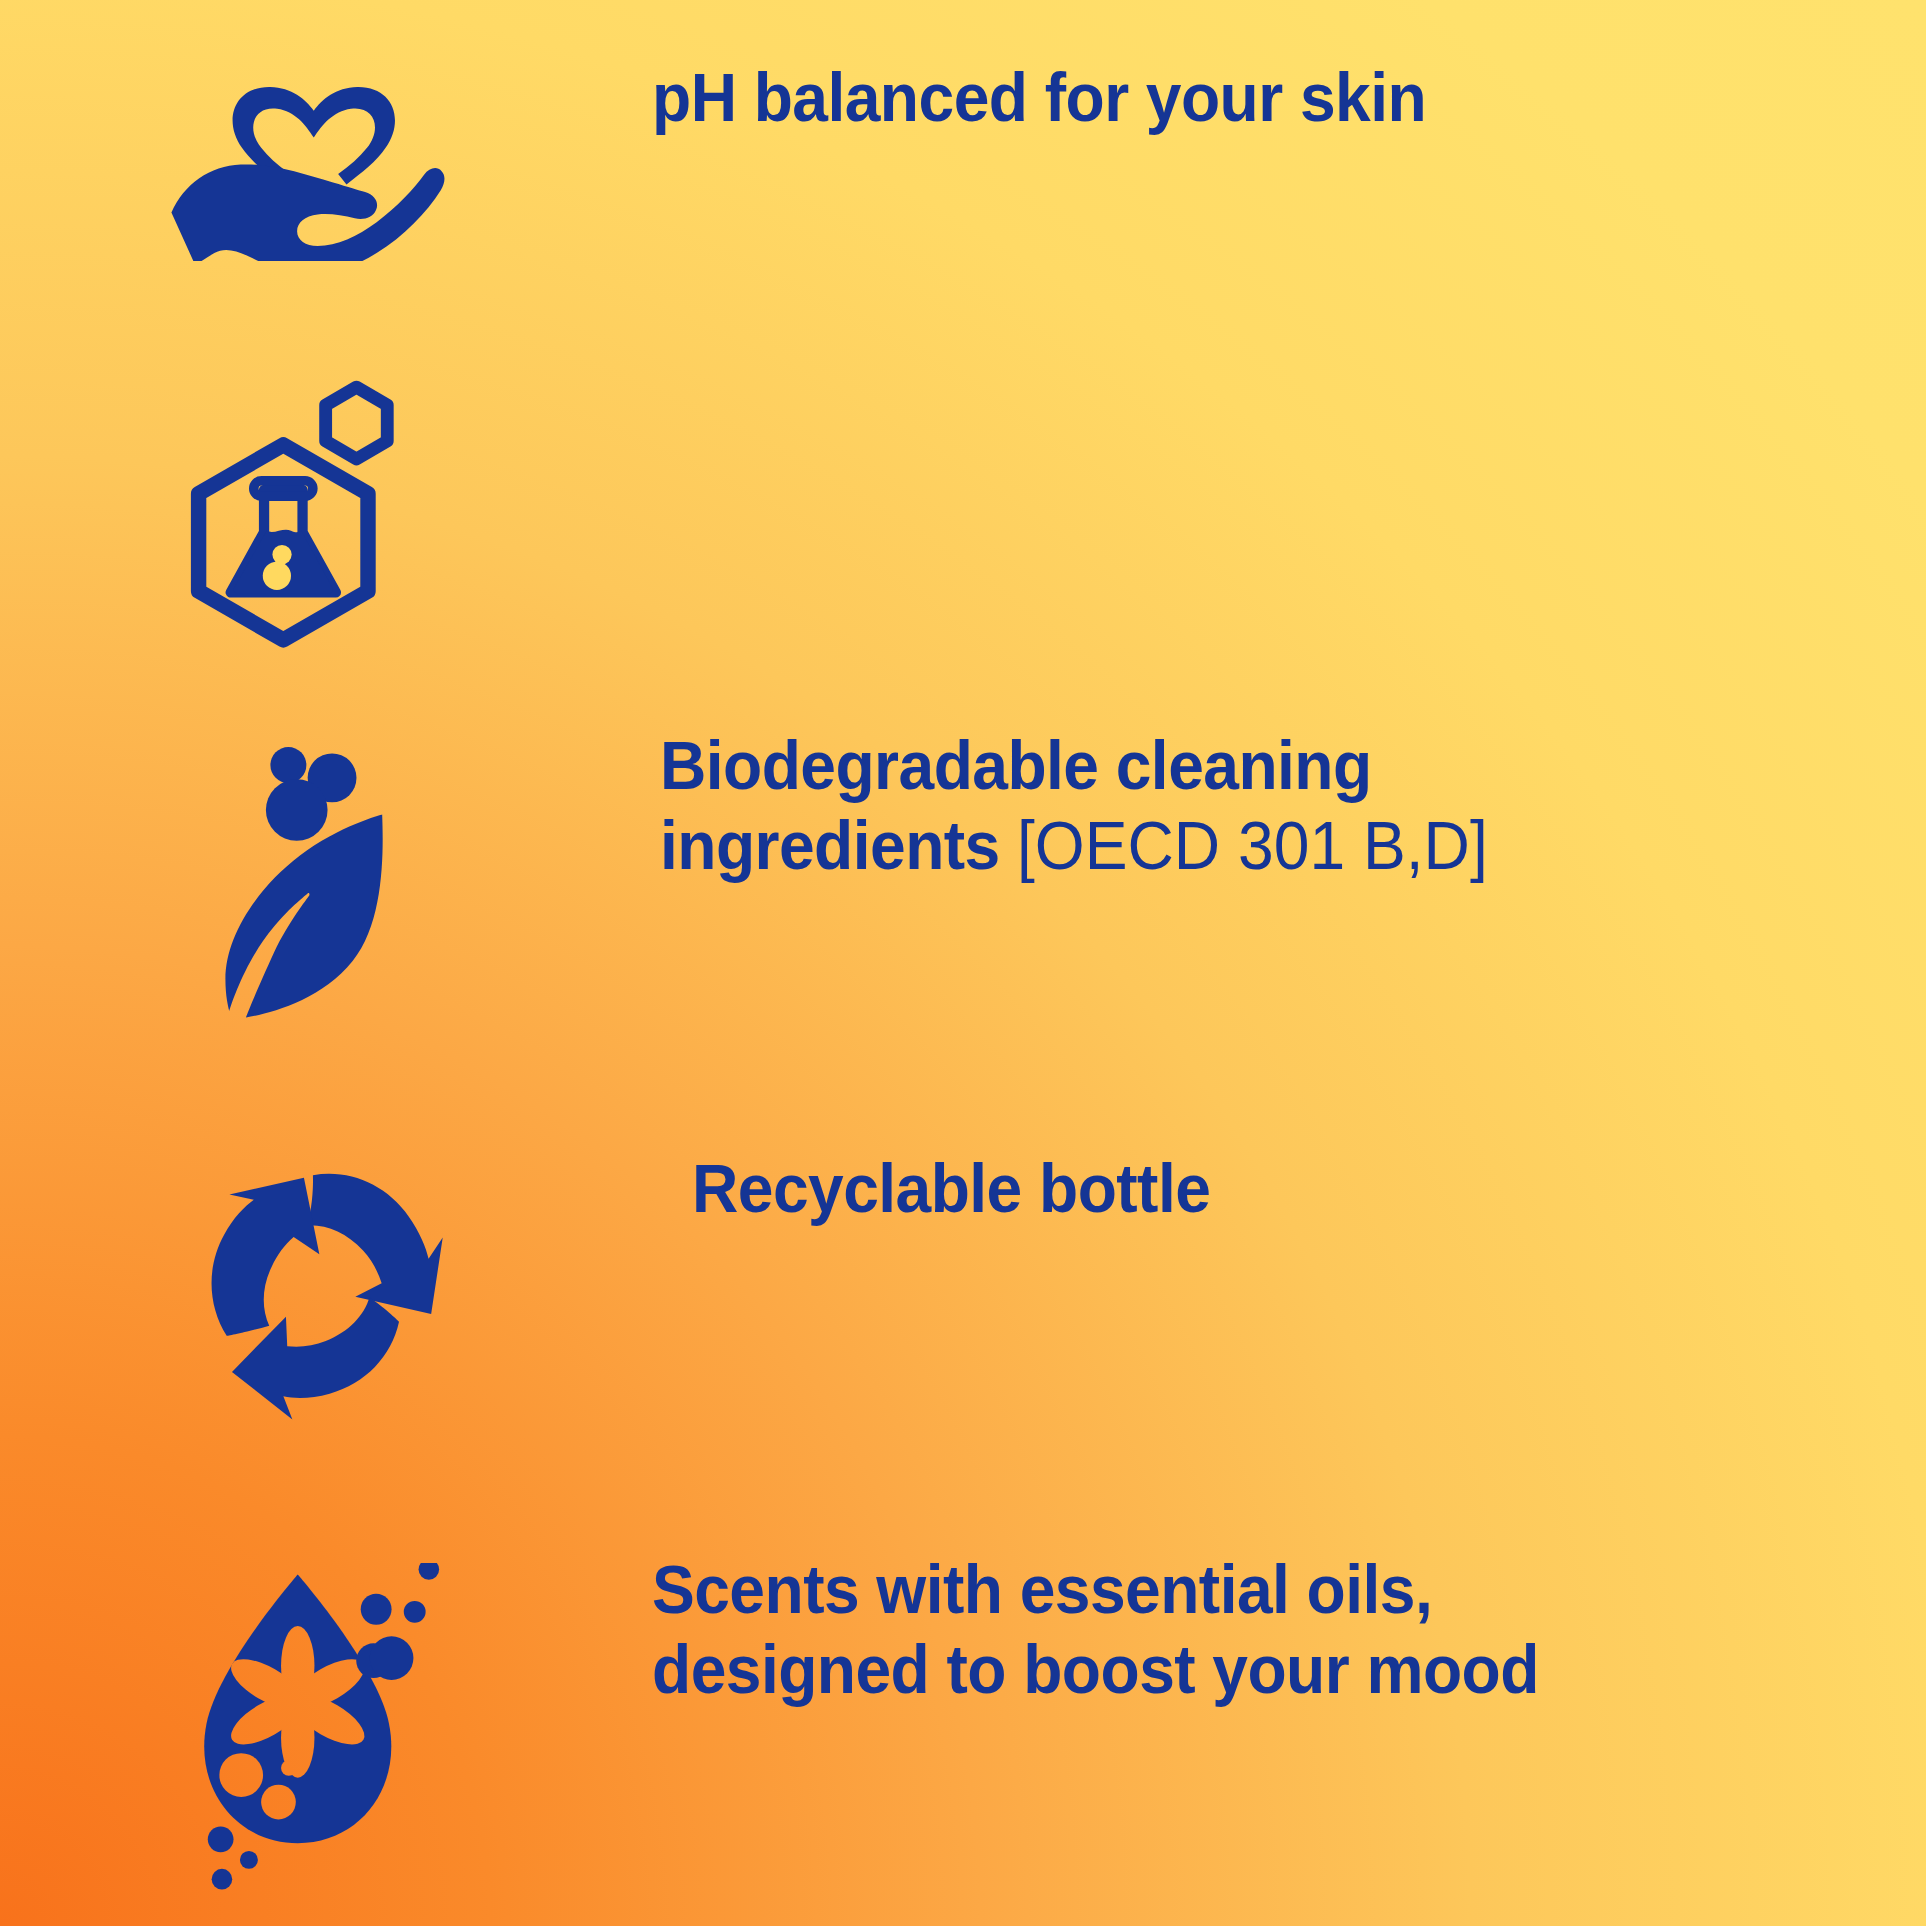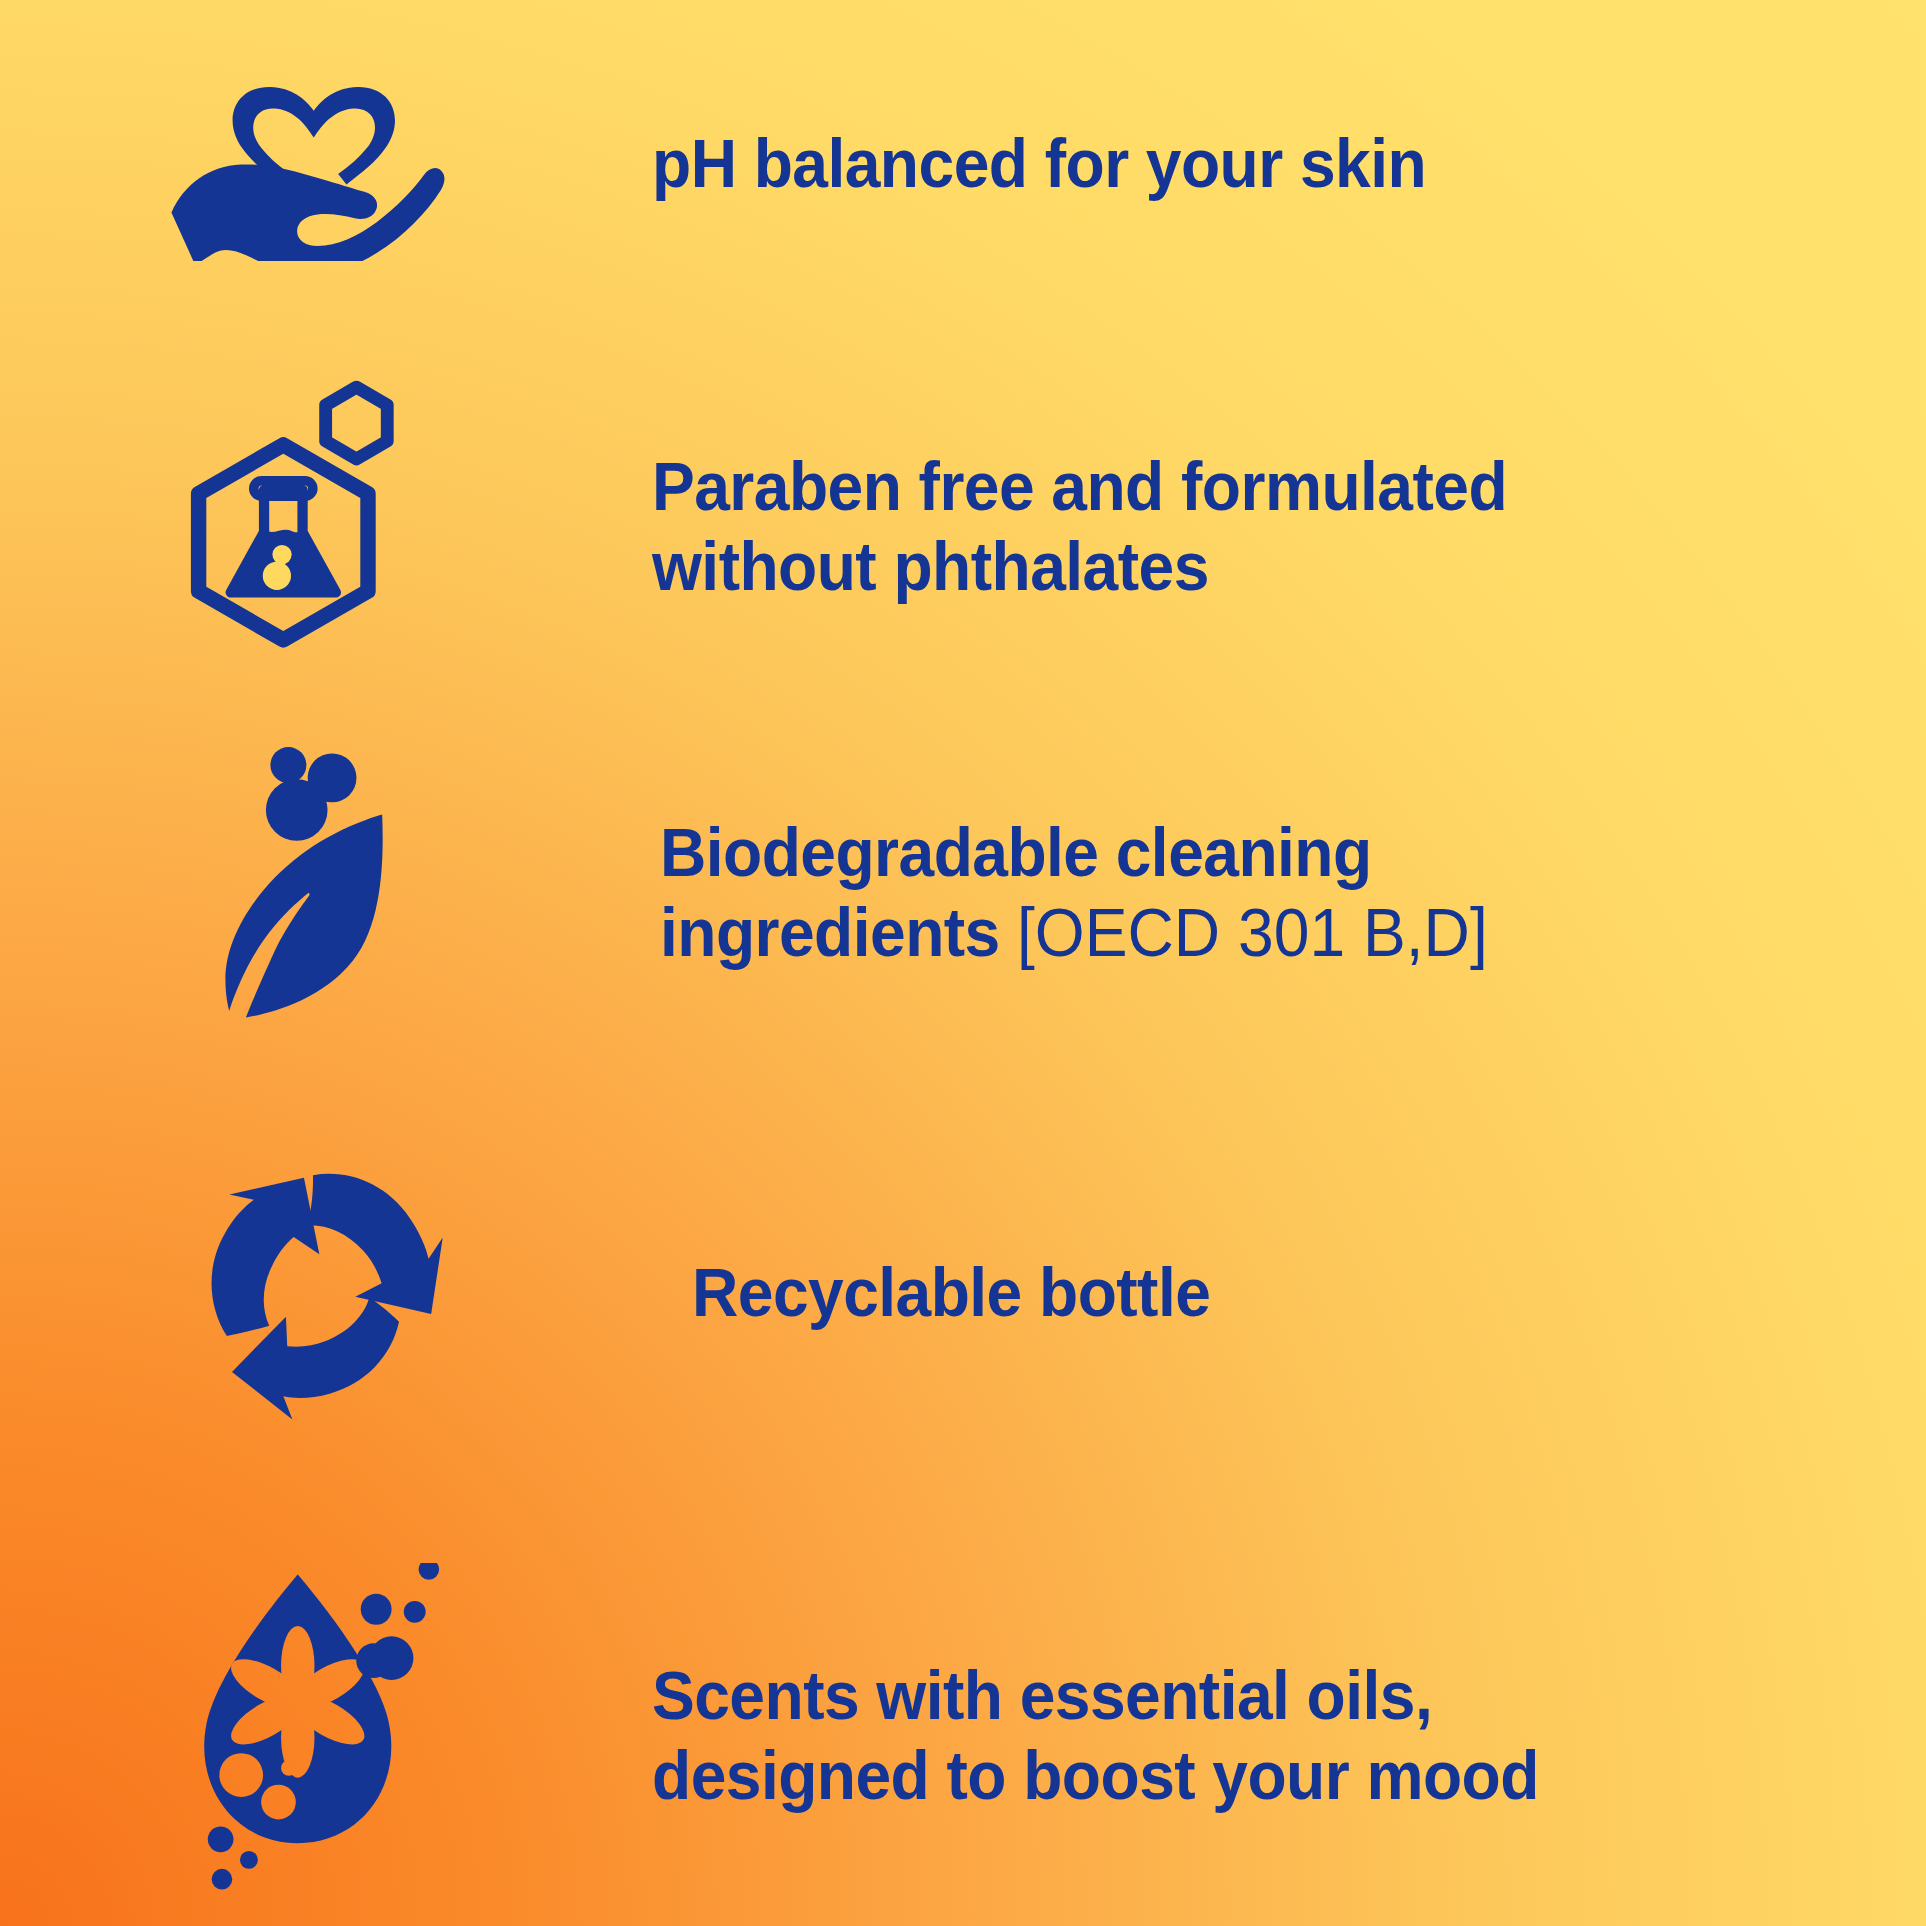--- a/index.html
+++ b/index.html
@@ -12,21 +12,20 @@
   #poster{
     position:relative;
     width:1926px;height:1926px;
     background:
       radial-gradient(circle at 0% 100%, #F8721B 0%, #FA8A2A 18%, #FCA845 36%, #FDC75A 54%, #FFDA66 72%, #FFE16C 88%, #FFE26D 100%);
     overflow:hidden;
   }
   .feature-row{
     position:absolute;
     display:flex;
-    align-items:center;
     left:0;
     width:1926px;
   }
   .icon-cell{
     width:652px;
     display:flex;
     align-items:center;
     justify-content:center;
     flex:0 0 auto;
   }
@@ -98,26 +97,20 @@
         <path fill="none" stroke="#153595" stroke-width="16" stroke-linejoin="round" d="M148 182 L148 248 L96 342 L260 342 L208 248 L208 182 Z"></path>
 
         <rect x="132" y="168" width="92" height="24" rx="12" fill="none" stroke="#153595" stroke-width="15"></rect>
 
         <path fill="#153595" d="M152 246 C164 252 178 240 190 246 C198 250 204 248 206 246 L254 334 C257 339 254 344 248 344 L108 344 C102 344 99 339 102 334 Z"></path>
 
         <circle cx="176" cy="283" r="15" fill="#FFD95F"></circle>
         <circle cx="168" cy="316" r="22" fill="#FFD95F"></circle>
       </svg>
     </div>
-    <div class="text-cell">
-      <p class="feature-text">
-        <span>Paraben free and formulated</span><br>
-        <span>without phthalates</span>
-      </p>
-    </div>
   </div>
 
   <div class="feature-row" id="row-bio">
     <div class="icon-cell">
       <svg viewBox="0 0 330 490" aria-hidden="true">
         <circle cx="122" cy="45" r="28" fill="#153595"></circle>
         <circle cx="190" cy="65" r="38" fill="#153595"></circle>
         <circle cx="135" cy="115" r="48" fill="#153595"></circle>
 
         <path fill="#153595" d="M268 122 C268 122 200 140 140 186 C72 238 24 312 24 378 C24 404 28 420 30 428 C34 415 56 348 100 296 C126 265 150 247 152 245 C154 243 156 246 154 249 C152 252 122 290 100 336 C76 388 58 432 56 438 C92 432 172 412 222 350 C272 288 270 178 268 122 Z"></path>

